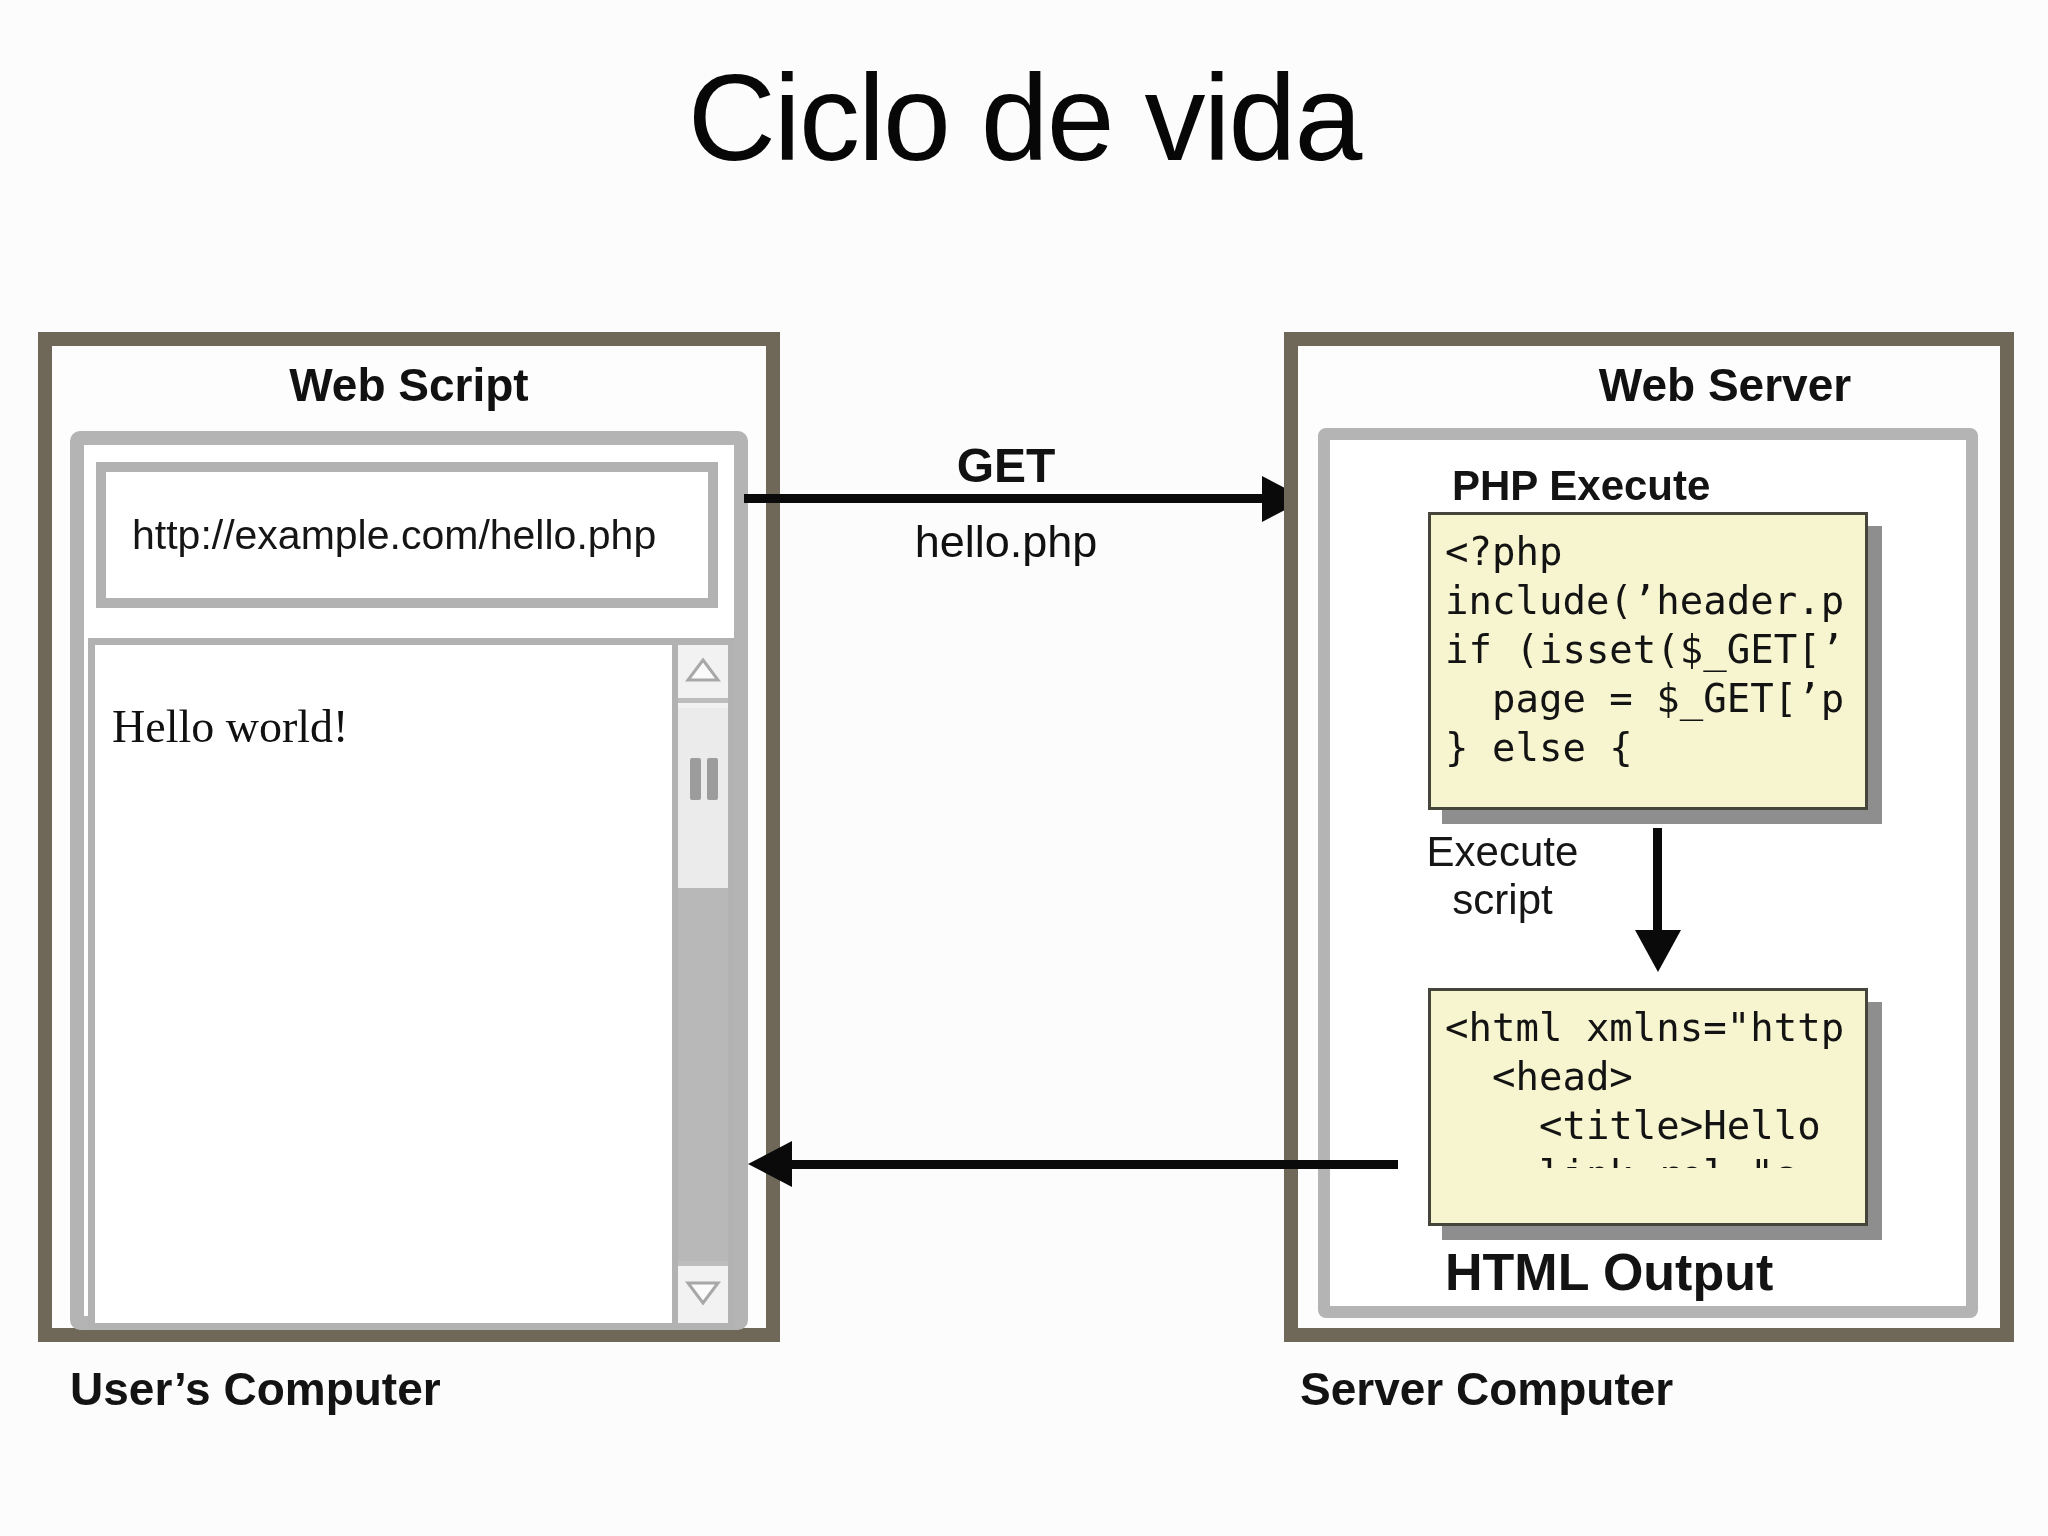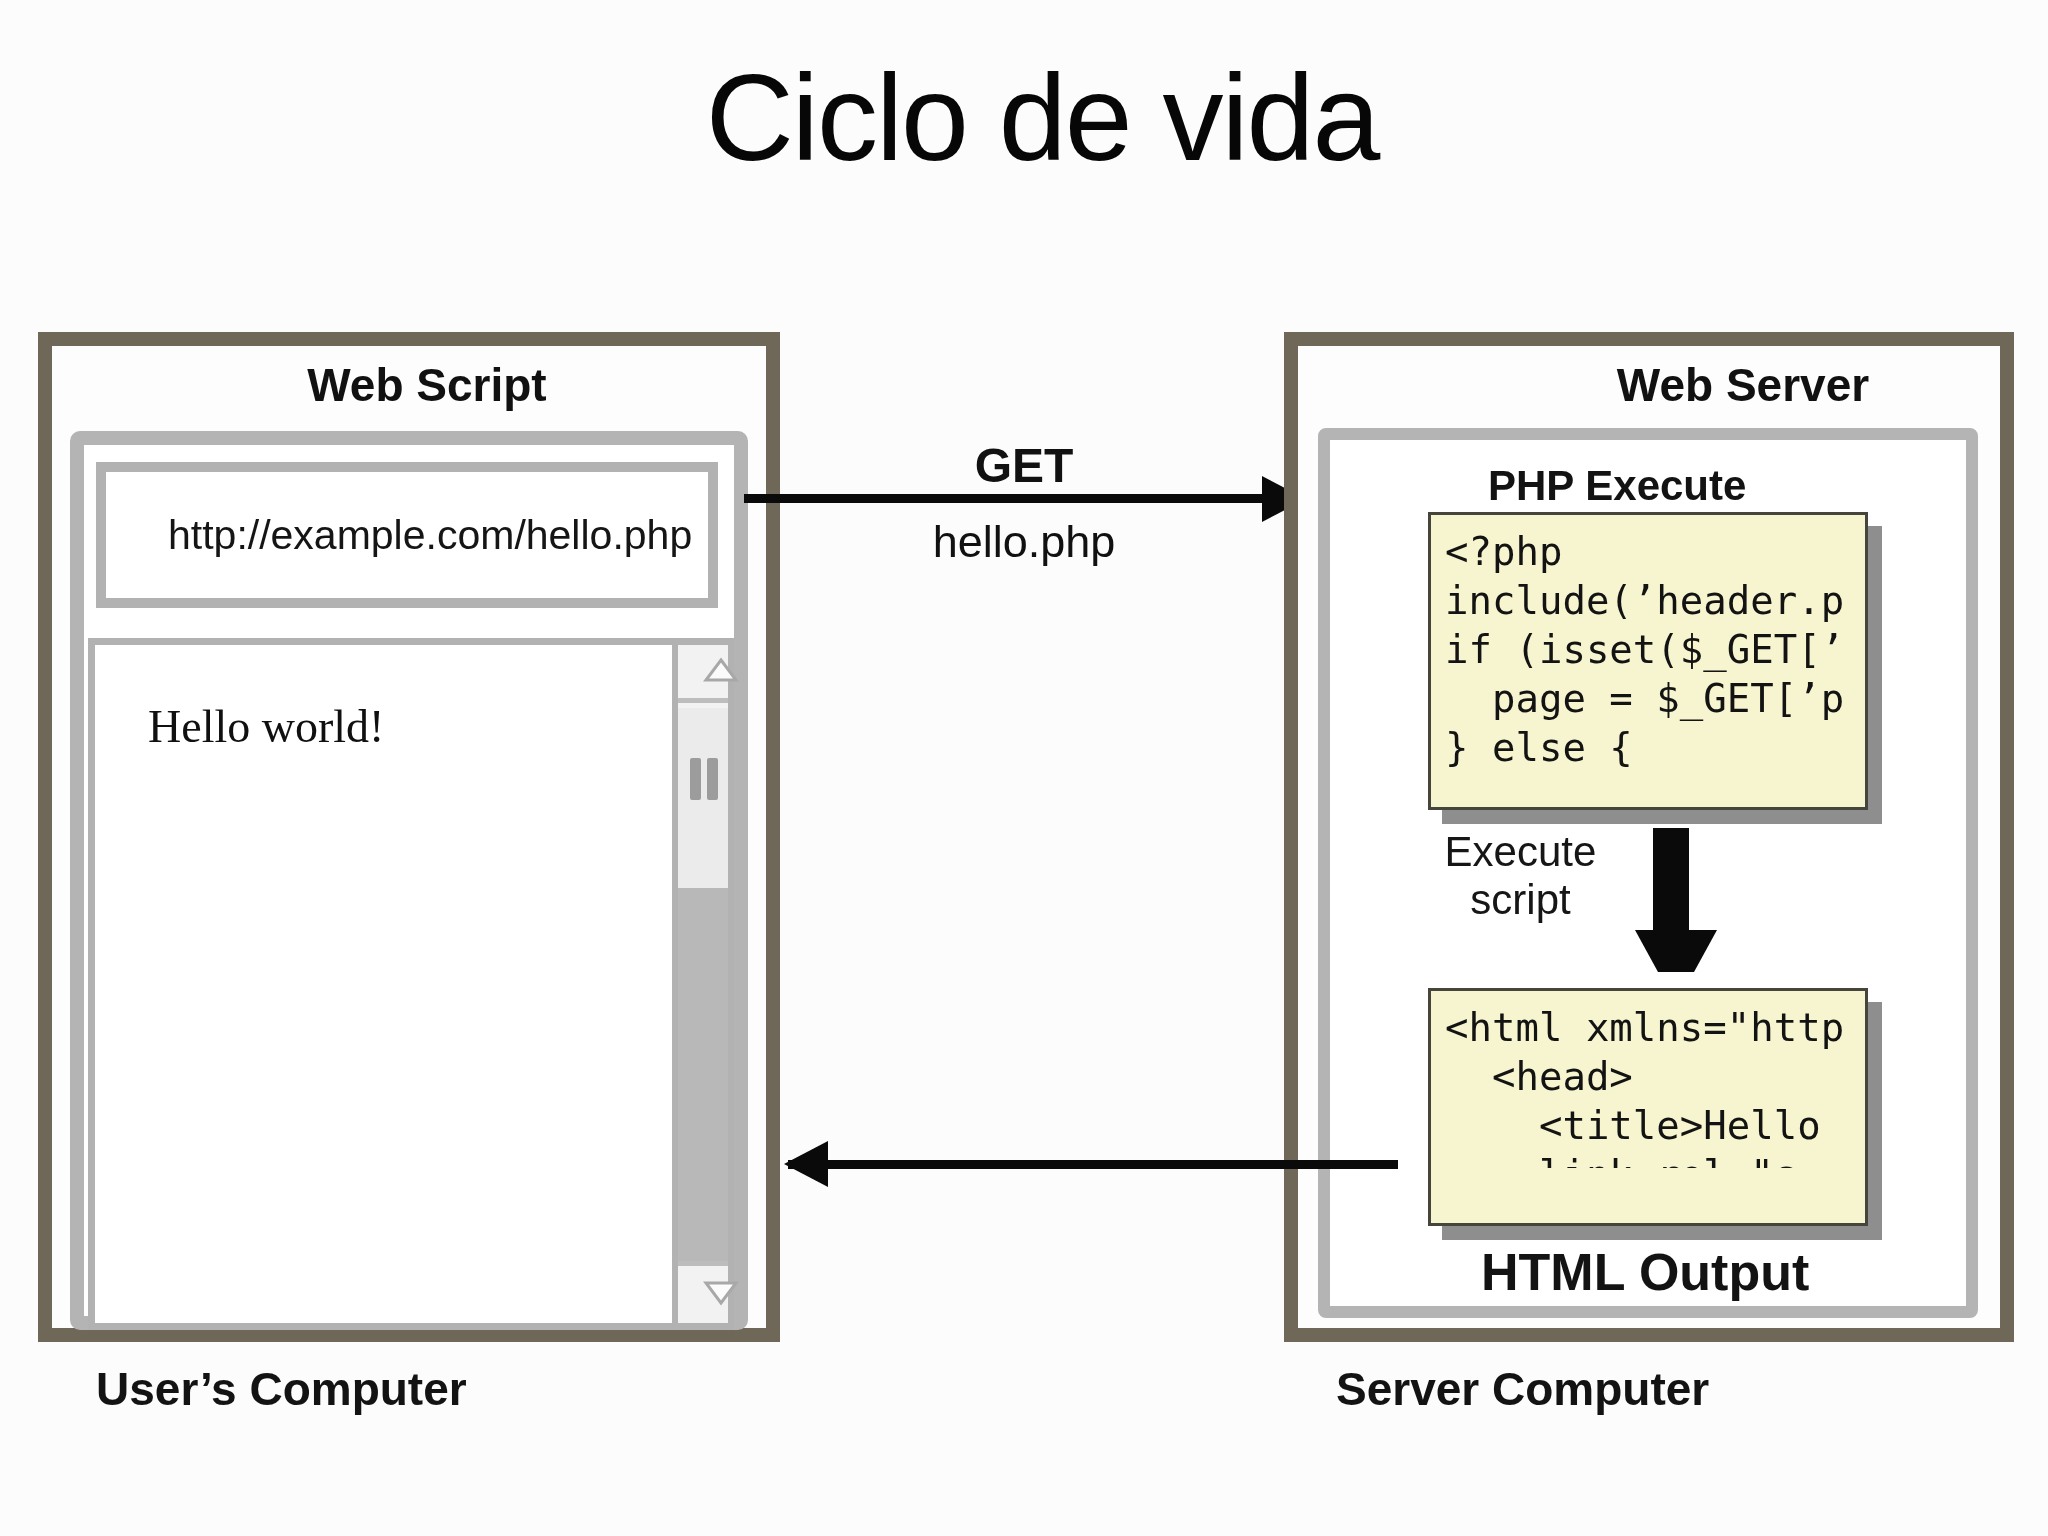--- a/index.html
+++ b/index.html
@@ -1,20 +1,20 @@
 <!DOCTYPE html>
 <html><head>
 <meta charset="utf-8">
 <style>
   html,body{margin:0;padding:0;background:#fbfbfb;}
   #slide{
     position:relative;width:2048px;height:1536px;overflow:hidden;
     background:#fcfcfc;font-family:"Liberation Sans",sans-serif;color:#0c0c0c;
   }
-  .abs{position:absolute;box-sizing:border-box;padding-left:36px;}
+  .abs{position:absolute;box-sizing:border-box;}
 
   
   #main-title{left:0;top:48px;width:2048px;text-align:center;
     font-size:122px;font-weight:400;letter-spacing:-2px;color:#070707;}
 
   
   .machine-box{border:14px solid #6f6757;background:#fdfdfd;}
   .machine-title{font-size:46px;font-weight:700;text-align:center;color:#111;}
   .machine-caption{font-size:46px;font-weight:700;color:#131313;}
 
@@ -101,21 +101,21 @@
     <div id="sb-track" class="abs"></div>
     <div id="sb-down" class="abs sb-btn">
       <span>
         <svg width="36" height="26" viewBox="0 0 36 26">
           <polygon points="3,3 33,3 18,23" fill="#fbfbfb" stroke="#a8a8a8" stroke-width="3"></polygon>
         </svg>
       </span>
     </div>
   </div>
 
-  <div class="abs machine-caption" style="left:60px;top:1362px;text-align:center;">User’s Computer</div>
+  <div class="abs machine-caption" style="left:70px;top:1362px;text-align:center;">User’s Computer</div>
 
   <div class="abs arrow-line" style="left:744px;top:494px;width:524px;height:9px;"></div>
   <div class="abs head-right" style="left:1262px;top:476px;"></div>
   <div id="get-label" class="abs">GET</div>
   <div id="get-sublabel" class="abs">hello.php</div>
 
   <div class="abs machine-box" style="left:1284px;top:332px;width:730px;height:1010px;"></div>
 
   <div class="abs machine-title" style="left:1284px;top:358px;width:882px;">Web Server</div>
 

